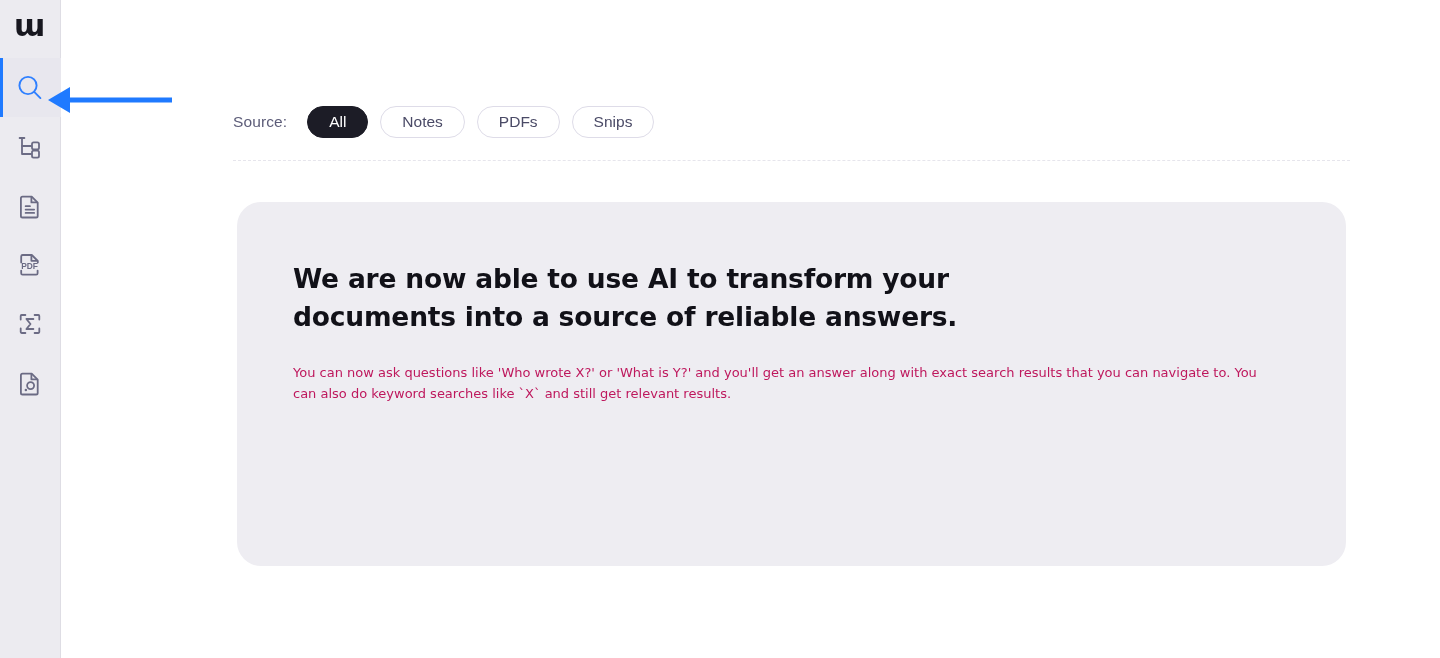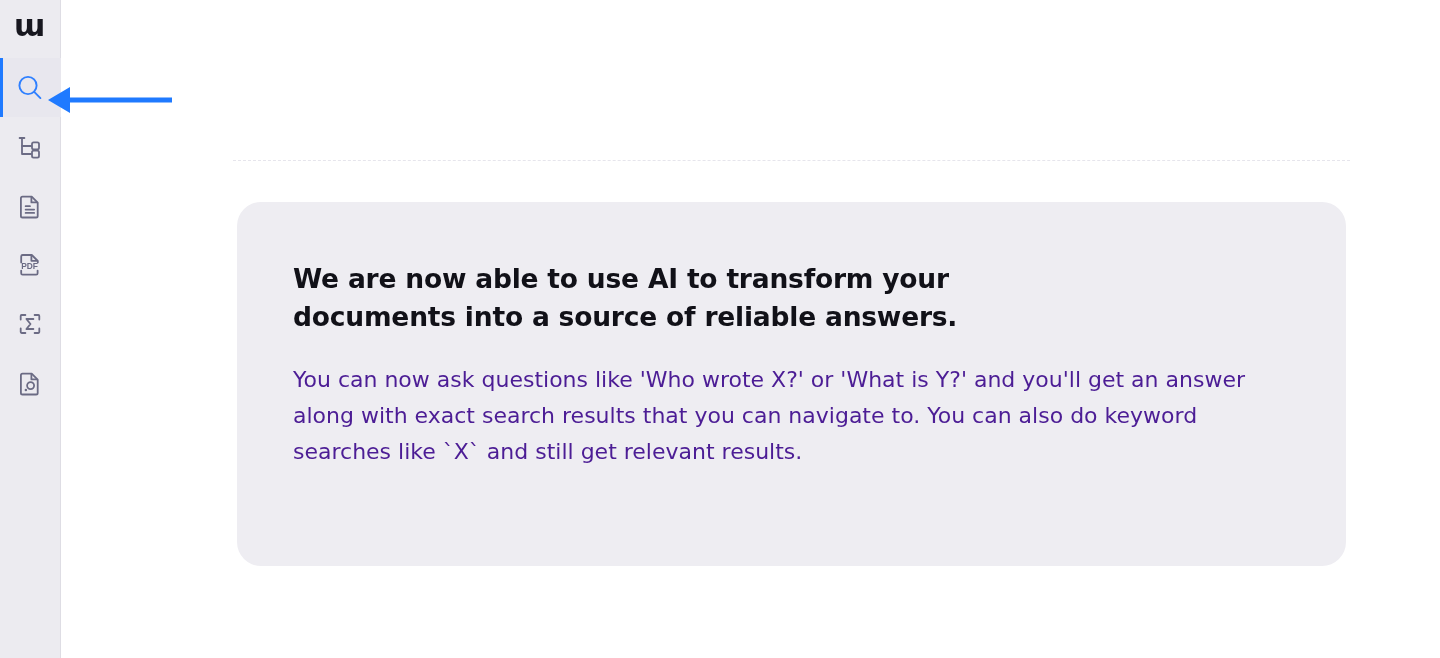--- a/index.html
+++ b/index.html
@@ -104,21 +104,21 @@
     padding: 58px 76px 0 56px;
   }
   .card-title {
     font-size: 26.5px; font-weight: 700; color: #111118;
     line-height: 1.42; letter-spacing: -.2px;
     max-width: 740px;
     font-family: "DejaVu Sans", sans-serif;
   }
   .card-body {
     margin-top: 27px;
-    font-size: 22px; color: #4c1d95; line-height: 1.63;
+    font-size: 13px; color: #be185d; line-height: 1.63;
     max-width: 965px;
     font-family: "DejaVu Sans", sans-serif;
   }
 
   
   .annotation {
     position: absolute; left: 44px; top: 84px;
     width: 130px; height: 32px; pointer-events: none;
   }
 </style>
@@ -190,20 +190,27 @@
           <circle cx="9.9" cy="20.9" r="1.25" fill="#6b6b84"></circle>
         </svg>
       </div>
 
     </div>
   </div>
 
   <div class="main">
 
 
+    <div class="filters">
+      <span class="filters-label">Source:</span>
+      <div class="pill selected">All</div>
+      <div class="pill">Notes</div>
+      <div class="pill">PDFs</div>
+      <div class="pill">Snips</div>
+    </div>
 
     <div class="divider"></div>
 
     <div class="card">
       <div class="card-title">We are now able to use AI to transform your documents into a source of reliable answers.</div>
       <div class="card-body">You can now ask questions like 'Who wrote X?' or 'What is Y?' and you'll get an answer along with exact search results that you can navigate to. You can also do keyword searches like `X` and still get relevant results.</div>
     </div>
 
   </div>
 

